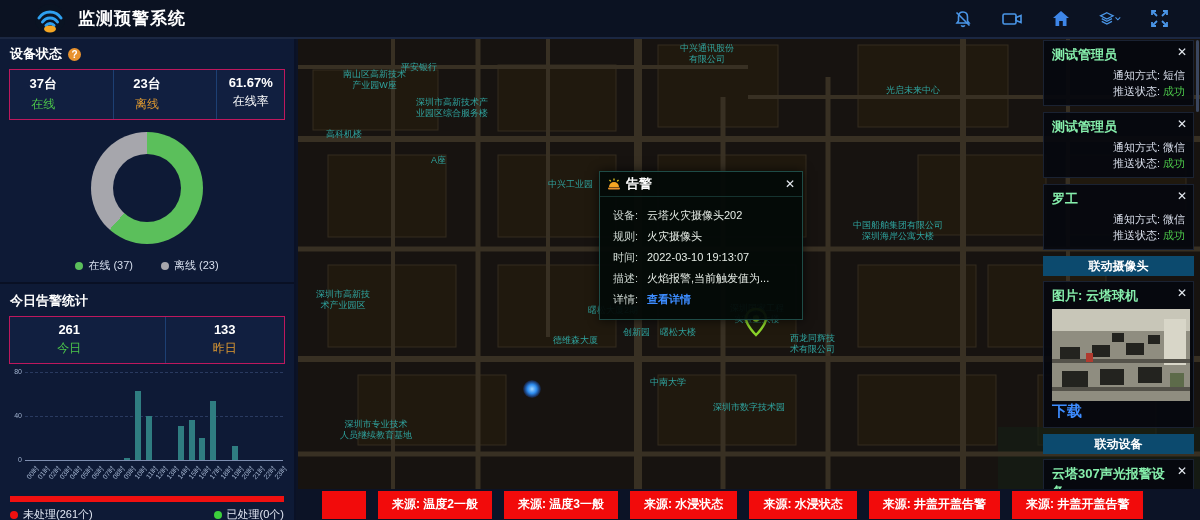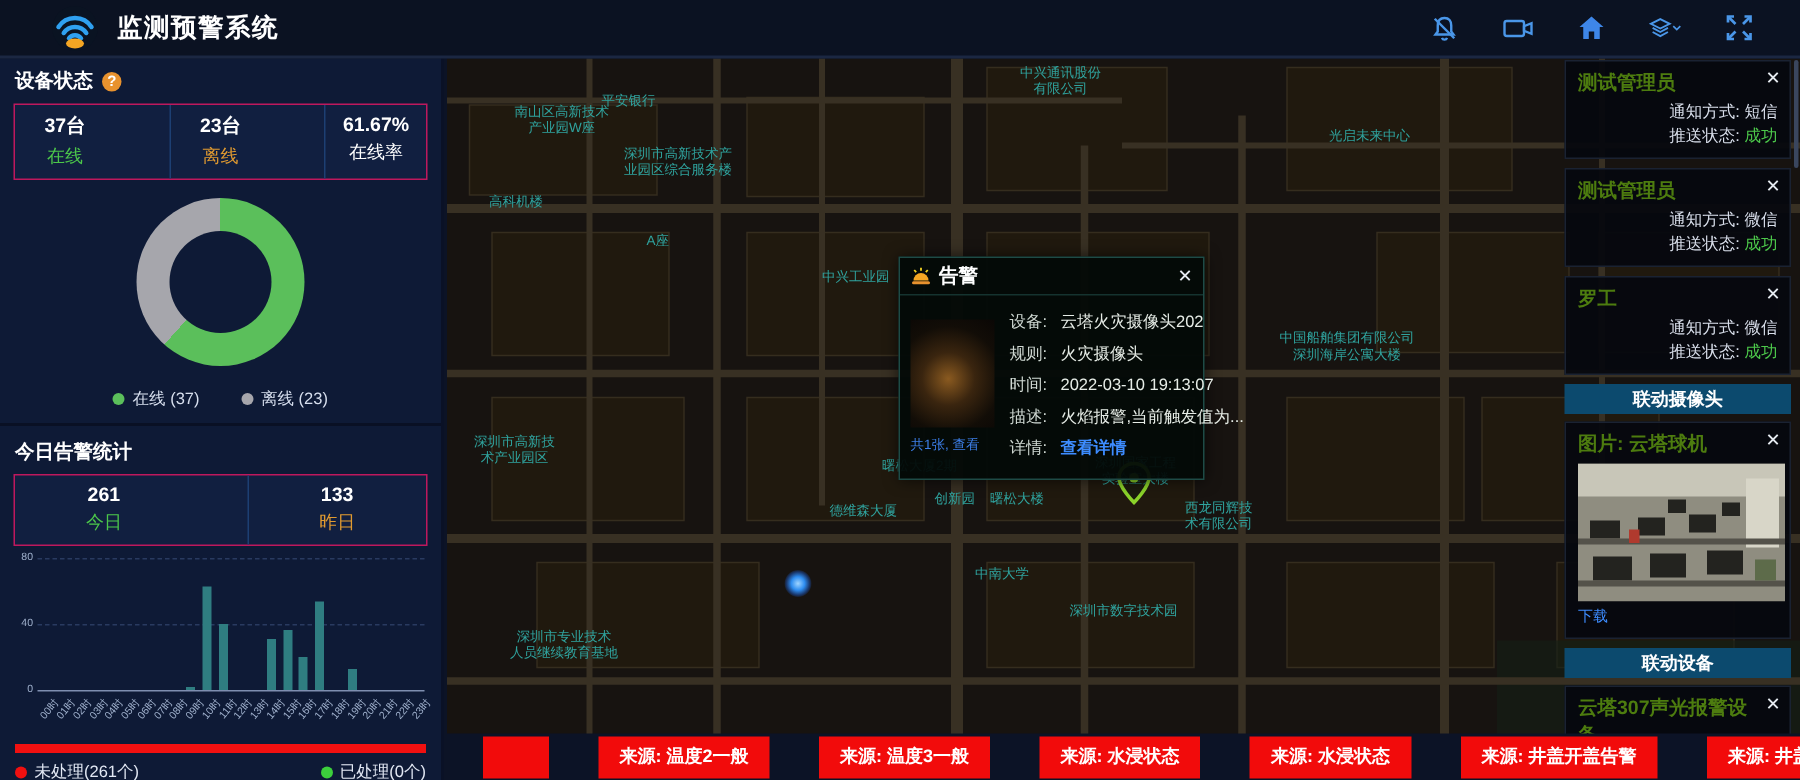--- a/index.html
+++ b/index.html
@@ -72,32 +72,32 @@
   .pfield{display:flex;font-size:11px;line-height:21px;color:#e6ece6;}
   .pfield .flabel{width:34px;flex:none;color:#cfd8d2;}
   .pfield .fvalue{white-space:nowrap;}
   .flink{color:#3d8cff;font-weight:bold;cursor:pointer;}
 
   
   .right{position:absolute;right:0;top:37px;width:160px;height:483px;z-index:7;
     box-sizing:border-box;padding:3px 6px 0 3px;}
   .card{position:relative;background:rgba(5,8,14,.93);border:1px solid #1a2232;
     padding:5px 8px 6px;margin-bottom:6px;}
-  .card-name{font-size:13px;font-weight:bold;color:#4d7c0f;margin-bottom:3px;padding-right:12px;}
+  .card-name{font-size:13px;font-weight:bold;color:#86efac;margin-bottom:3px;padding-right:12px;}
   .card-row{font-size:11px;line-height:16px;color:#d8deea;text-align:right;}
   .card-x{position:absolute;right:6px;top:5px;}
   .section-head{height:20px;background:#0c4a6e;color:#fff;font-size:12px;font-weight:bold;
     display:flex;align-items:center;justify-content:center;margin-bottom:5px;cursor:pointer;}
   .snapshot{width:138px;height:92px;margin-top:4px;}
-  .dl-link{display:inline-block;font-size:10px;color:#3d8cff;margin-top:1px;cursor:pointer;}
+  .dl-link{display:inline-block;font-size:15px;color:#3d8cff;margin-top:1px;cursor:pointer;font-weight:bold;}
   .scrollbar{position:absolute;right:1px;top:3px;width:3px;height:72px;background:#3a465e;border-radius:2px;}
 
   
   .bottom-strip{position:absolute;left:298px;right:0;bottom:0;height:31px;background:#0c1326;
-    z-index:8;display:flex;align-items:center;padding-left:24px;gap:33px;box-sizing:border-box;}
+    z-index:8;display:flex;align-items:center;padding-left:24px;gap:12px;box-sizing:border-box;}
   .alert-block{height:28px;background:#f20b0b;color:#fff;font-size:12px;font-weight:bold;
     display:flex;align-items:center;padding:0 14px;white-space:nowrap;cursor:pointer;flex:none;}
   .alert-block.empty{width:44px;padding:0;}
   .thumb{position:absolute;top:1px;height:28px;cursor:pointer;}
   .thumb-video{right:64px;width:106px;background:linear-gradient(120deg,#23200f 0%,#3a3415 45%,#1c1a0c 100%);}
   .thumb-green{right:4px;width:56px;background:linear-gradient(180deg,#2fa336 0%,#258a2c 100%);}
 </style>
 </head>
 <body>
 
@@ -346,24 +346,20 @@
           <path d="M2 9 a5 5 0 0 1 10 0 Z" fill="#f5a623"></path>
           <rect x="1" y="9.5" width="12" height="2" rx="1" fill="#e8922e"></rect>
           <line x1="7" y1="0.5" x2="7" y2="2.5" stroke="#f5d423" stroke-width="1.2"></line>
           <line x1="2.5" y1="2" x2="3.8" y2="3.4" stroke="#f5d423" stroke-width="1.2"></line>
           <line x1="11.5" y1="2" x2="10.2" y2="3.4" stroke="#f5d423" stroke-width="1.2"></line>
         </svg>
         <span class="popup-title">告警</span>
         <span class="close-x"></span>
       </div>
       <div class="popup-body">
-        <div class="popup-thumb-col">
-          <div class="popup-thumb"></div>
-          <div class="popup-thumb-caption">共1张, 查看</div>
-        </div>
         <div class="popup-fields" id="popup-fields">
             <div class="pfield">
               <span class="flabel">设备:</span>
               <span class="fvalue">云塔火灾摄像头202</span>
             </div>
             <div class="pfield">
               <span class="flabel">规则:</span>
               <span class="fvalue">火灾摄像头</span>
             </div>
             <div class="pfield">

